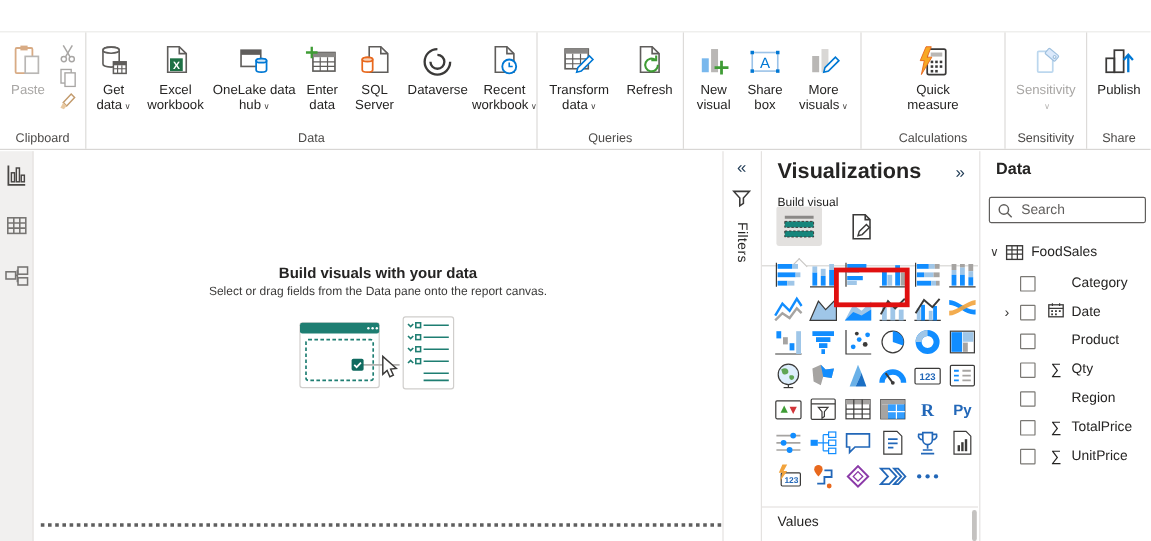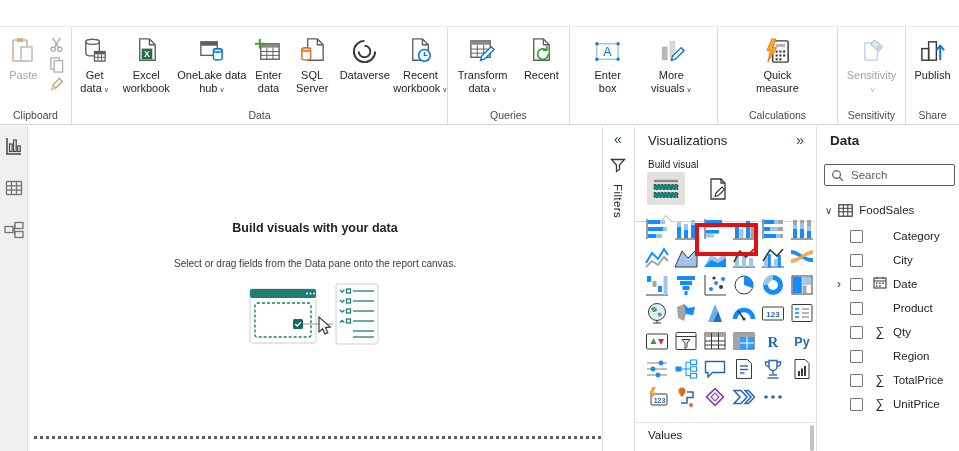--- a/index.html
+++ b/index.html
@@ -23,35 +23,35 @@
   .smallcol{display:flex;flex-direction:column;gap:3px;padding-top:3px}
   .sbtn{width:20px;height:17px;display:flex;align-items:center;justify-content:center}
   
   .sidebar{position:absolute;left:0;top:126px;bottom:0;width:28px;background:#f1f0ef;
            border-right:1px solid #e4e2e0;box-sizing:border-box;display:flex;flex-direction:column;
            align-items:center;gap:22px;padding-top:10px}
   .side-ic{width:20px;height:20px;display:flex;align-items:center;justify-content:center;cursor:pointer}
   
   .canvas{position:absolute;left:29px;top:126px;bottom:0;width:572px;background:#fff}
   .empty{position:absolute;top:95px;left:0;right:0;text-align:center}
-  .empty-title{font-size:12.5px;font-weight:bold;margin-bottom:22px}
+  .empty-title{font-size:12.5px;font-weight:bold;margin-bottom:2px}
   .empty-sub{font-size:10px;margin:0 auto;width:345px;color:#3b3a39;line-height:13px}
   .empty-art{margin-top:13px}
   .page-edge{position:absolute;top:310px;left:5px;right:0;border-top:3px dotted #5f5f5f}
   
   .filtersbar{position:absolute;left:602px;top:126px;bottom:0;width:31px;background:#fff;
               border-left:1px solid #e4e2e0;box-sizing:border-box;display:flex;flex-direction:column;align-items:center}
   .collapse-gl{font-size:14px;color:#1f3a54;margin-top:5px;cursor:pointer}
   .funnel-wrap{margin-top:11px;cursor:pointer}
   .vlabel{writing-mode:vertical-rl;font-size:11.5px;color:#252423;margin-top:9px;letter-spacing:.4px}
   
   .vizpane{position:absolute;left:634px;top:126px;bottom:0;width:181px;background:#fff;
            border-left:1px solid #e4e2e0;box-sizing:border-box}
   .vp-head{display:flex;justify-content:space-between;align-items:center;padding:6px 11px 0 13px}
-  .vp-title{font-size:13px;font-weight:normal}
+  .vp-title{font-size:18px;font-weight:bold}
   .expand-gl{font-size:14px;color:#1f3a54;cursor:pointer}
   .vp-section{font-size:10px;font-weight:normal;padding:11px 0 0 13px}
   .vp-tabs{position:absolute;top:46px;left:12px;display:flex;gap:16px;align-items:center}
   .tab-build{width:38px;height:33px;background:#e3e1df;border-radius:2px;display:flex;align-items:center;justify-content:center;cursor:pointer}
   .tab-format{width:34px;height:33px;display:flex;align-items:center;justify-content:center;cursor:pointer}
   .vp-divider{position:absolute;top:95px;left:0;right:0;border-top:1px solid #d8d6d4}
   .vp-caret{position:absolute;top:91px;left:26px;width:9px;height:9px;background:#fff;
             border-left:1px solid #c8c6c4;border-top:1px solid #c8c6c4;transform:rotate(45deg)}
   .gallery{position:absolute;top:89px;left:7px;display:grid;grid-template-columns:repeat(6,29px);grid-auto-rows:28px}
   .vcell{display:flex;align-items:center;justify-content:center;cursor:pointer}
@@ -232,40 +232,51 @@
           </div>
           <div class="rbtn" style="width:48px">
             <span class="ric">
                 <svg width="29" height="29" viewBox="0 0 30 30">
                   <path d="M7,2 h10 l6,6 v16 h-16 Z" fill="#fff" stroke="#5f5d5b" stroke-width="1.4"></path>
                   <path d="M17,2 v6 h6" fill="none" stroke="#5f5d5b" stroke-width="1.4"></path>
                   <path d="M20,13.5 a5.5,5.5 0 1 0 2,4" fill="none" stroke="#3f9c35" stroke-width="1.8"></path>
                   <path d="M20.5,9.5 v4.2 h-4.2" fill="none" stroke="#3f9c35" stroke-width="1.8"></path>
                 </svg>
               </span>
-            <span class="rlabel">Recent</span>
+            <span class="rlabel">Refresh</span>
           </div>
         </div>
         <div class="glabel">Queries</div>
       </div>
 
       <div class="rgroup" style="width:148px">
         <div class="ritems">
+          <div class="rbtn" style="width:40px">
+            <span class="ric">
+                <svg width="29" height="29" viewBox="0 0 30 30">
+                  <rect x="5" y="12" width="6" height="12" fill="#79b8ed"></rect>
+                  <rect x="13" y="4" width="6" height="20" fill="#b9b7b5"></rect>
+                  <line x1="22" y1="14" x2="22" y2="26" stroke="#3f9c35" stroke-width="2.4"></line>
+                  <line x1="16" y1="20" x2="28" y2="20" stroke="#3f9c35" stroke-width="2.4"></line>
+                </svg>
+              </span>
+            <span class="rlabel">New visual</span>
+          </div>
           <div class="rbtn" style="width:36px">
             <span class="ric">
                 <svg width="29" height="29" viewBox="0 0 30 30">
                   <rect x="4" y="7" width="22" height="16" fill="#fff" stroke="#9cc3e8" stroke-width="1.4"></rect>
                   <rect x="2.5" y="5.5" width="3" height="3" fill="#0078d4"></rect>
                   <rect x="24.5" y="5.5" width="3" height="3" fill="#0078d4"></rect>
                   <rect x="2.5" y="21.5" width="3" height="3" fill="#0078d4"></rect>
                   <rect x="24.5" y="21.5" width="3" height="3" fill="#0078d4"></rect>
                   <text x="15" y="20" text-anchor="middle" font-size="13" fill="#0078d4" font-family="Liberation Sans,sans-serif">A</text>
                 </svg>
               </span>
-            <span class="rlabel">Enter box</span>
+            <span class="rlabel">Share box</span>
           </div>
           <div class="rbtn" style="width:52px">
             <span class="ric">
                 <svg width="29" height="29" viewBox="0 0 30 30">
                   <rect x="5" y="10" width="6" height="14" fill="#b9b7b5"></rect>
                   <rect x="13" y="4" width="6" height="20" fill="#d9d7d5"></rect>
                   <path d="M16,20 L25,11 L28,14 L19,23 L15,24 Z" fill="#fff" stroke="#0078d4" stroke-width="1.4"></path>
                 </svg>
               </span>
             <span class="rlabel"><span>More visuals</span><span class="caret">∨</span></span>
@@ -793,26 +804,20 @@
       <span>FoodSales</span>
     </div>
     <div class="fields" id="field-list">
         <div class="field-row">
           <span class="fr-chev"></span>
           <span class="fr-check"></span>
           <span class="fr-ic"></span>
           <span class="fr-label">Category</span>
         </div>
         <div class="field-row">
-          <span class="fr-chev"></span>
-          <span class="fr-check"></span>
-          <span class="fr-ic"></span>
-          <span class="fr-label">City</span>
-        </div>
-        <div class="field-row">
           <span class="fr-chev">›</span>
           <span class="fr-check"></span>
           <span class="fr-ic"><svg width="14" height="13" viewBox="0 0 14 13">
               <rect x="1" y="2" width="12" height="10" fill="none" stroke="#3b3a39" stroke-width="1.1"></rect>
               <line x1="1" y1="5" x2="13" y2="5" stroke="#3b3a39"></line>
               <line x1="4" y1="0.8" x2="4" y2="3" stroke="#3b3a39"></line>
               <line x1="10" y1="0.8" x2="10" y2="3" stroke="#3b3a39"></line>
               <g fill="#3b3a39">
                 <rect x="3" y="6.5" width="1.5" height="1.5"></rect>
                 <rect x="6.2" y="6.5" width="1.5" height="1.5"></rect>

